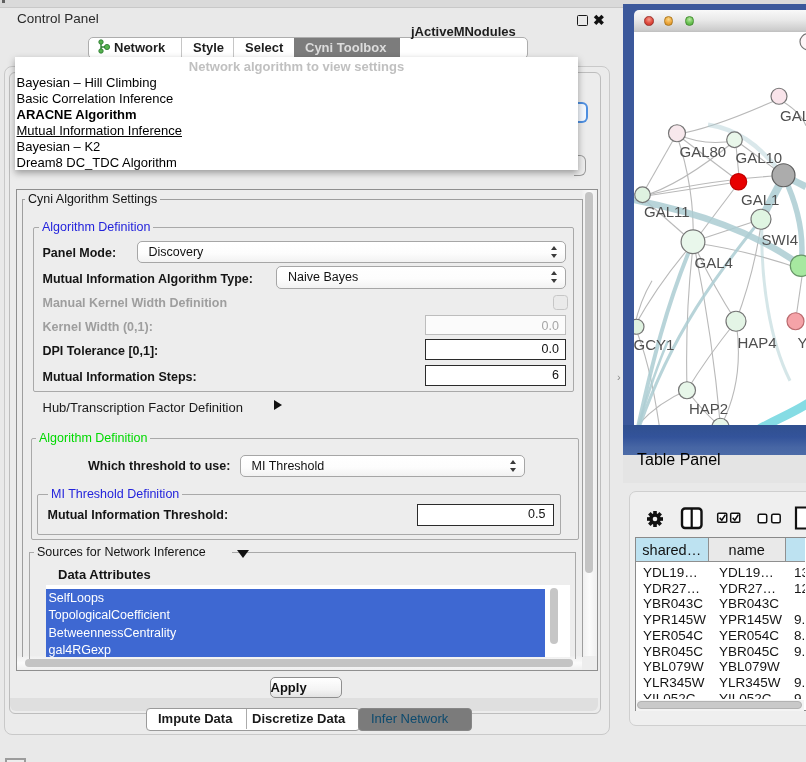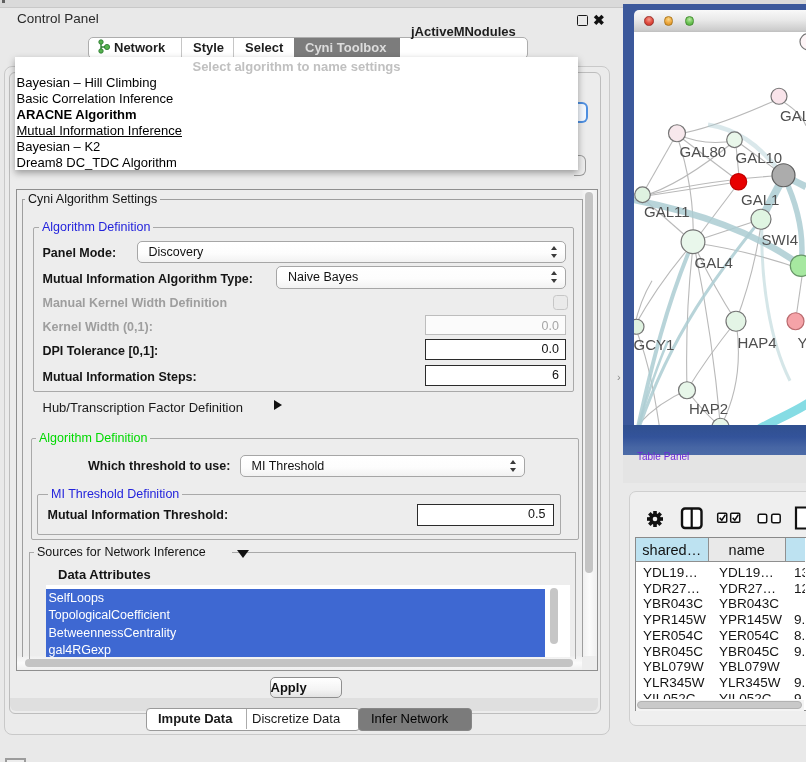--- a/index.html
+++ b/index.html
@@ -115,22 +115,22 @@
   <div class="abs" style="left:2.5px;top:58.5px;font-size:12.5px;color:#fff;">gal4RGexp</div>
   <div class="abs" style="left:504px;top:3.5px;width:8px;height:56px;background:#C6C6C6;border-radius:4px;"></div>
 </div>
 
 <div class="abs" style="left:269.5px;top:676.5px;width:70px;height:19px;border:1px solid #8F8F8F;border-radius:5px;background:linear-gradient(180deg,#FFFFFF,#F4F4F4 60%,#E3E3E3);text-align:left;line-height:19px;font-size:13px;font-weight:bold;color:#111;">Apply</div>
 
 <div class="abs" style="left:146px;top:707.5px;width:211.5px;height:21px;background:#FFFFFF;border:1px solid #9A9A9A;border-radius:4px;"></div>
 <div class="abs" style="left:245.5px;top:708.5px;width:1px;height:20px;background:#ABABAB;"></div>
 <div class="abs" style="left:357.5px;top:707.5px;width:112px;height:21px;background:#7B7B7B;border:1px solid #878787;border-radius:4px;"></div>
 <div class="abs" style="left:158px;top:711px;font-size:13px;font-weight:bold;color:#1A1A1A;">Impute Data</div>
-<div class="abs" style="left:252px;top:711px;font-size:13px;font-weight:normal;color:#1A1A1A;">Discretize Data</div>
-<div class="abs" style="left:371px;top:711px;font-size:13px;color:#000000;">Infer Network</div>
+<div class="abs" style="left:252px;top:711px;font-size:13px;font-weight:bold;color:#1A1A1A;">Discretize Data</div>
+<div class="abs" style="left:371px;top:711px;font-size:13px;color:#0c4a6e;">Infer Network</div>
 
 <div class="abs" style="left:4.5px;top:757.5px;width:17px;height:12px;border:2px solid #9C9C9C;background:#EDEDED;"></div>
 
 <div class="abs" style="left:617px;top:371px;font-size:11px;color:#8A8A8A;">›</div>
 
 <div class="abs" style="left:622.5px;top:4px;width:183.5px;height:451px;background:#3B589B;"></div>
 <div class="abs" style="left:622.5px;top:425px;width:183.5px;height:30px;background:linear-gradient(180deg,#30508F 0%,#33539A 40%,#4766A4 75%,#4C6BA8 100%);"></div>
 <div class="abs" style="left:634px;top:10px;width:172px;height:21.5px;background:linear-gradient(180deg,#F9F9F9 0%,#E9E9E9 45%,#CDCDCD 90%,#BFBFBF 100%);border-bottom:1px solid #6A6A6A;border-radius:5px 0 0 0;"></div>
 <div class="abs" style="left:644px;top:16px;width:9.5px;height:9.5px;border-radius:50%;background:radial-gradient(circle at 50% 32%,#F59A8C 0%,#E04B3E 55%,#C13128 100%);border:1px solid #9C2C26;box-sizing:border-box;"></div>
 <div class="abs" style="left:663.5px;top:16px;width:9.5px;height:9.5px;border-radius:50%;background:radial-gradient(circle at 50% 32%,#FAD98A 0%,#EDA63C 55%,#D08A24 100%);border:1px solid #AE7A1E;box-sizing:border-box;"></div>
@@ -207,21 +207,21 @@
   <text x="694.5" y="267.5">GAL4</text>
   <text x="633.5" y="349">GCY1</text>
   <text x="737.5" y="347.5">HAP4</text>
   <text x="797.5" y="347.5">Y</text>
   <text x="689" y="413">HAP2</text>
 </g>
 </svg>
 </div>
 
 <div class="abs" style="left:622.5px;top:455px;width:183.5px;height:28px;background:#E4E4E4;"></div>
-<div class="abs" style="left:637px;top:451px;font-size:10px;color:#6d28d9;">Table Panel</div>
+<div class="abs" style="left:637px;top:451px;font-size:16px;color:#000000;">Table Panel</div>
 <div class="abs" style="left:629px;top:490.5px;width:190px;height:233.5px;background:#EFEFEF;border:1px solid #CFCFCF;border-radius:7px;"></div>
 <svg class="abs" style="left:629px;top:490px;" width="177" height="47" viewBox="629 490 177 47">
   <g fill="#111">
     <circle cx="655" cy="519" r="5.8"></circle>
     <rect x="653.2" y="511" width="3.6" height="4" transform="rotate(0 655 519)"></rect>
     <rect x="653.2" y="511" width="3.6" height="4" transform="rotate(45 655 519)"></rect>
     <rect x="653.2" y="511" width="3.6" height="4" transform="rotate(90 655 519)"></rect>
     <rect x="653.2" y="511" width="3.6" height="4" transform="rotate(135 655 519)"></rect>
     <rect x="653.2" y="511" width="3.6" height="4" transform="rotate(180 655 519)"></rect>
     <rect x="653.2" y="511" width="3.6" height="4" transform="rotate(225 655 519)"></rect>
@@ -276,20 +276,20 @@
     <div class="abs" style="left:159px;top:130.6px;">9.</div>
 </div>
 
 <div class="abs" style="left:636px;top:699.5px;width:168px;height:11px;background:#F4F4F4;"></div>
 <div class="abs" style="left:637px;top:701px;width:165px;height:8px;background:#C9C9C9;border:1px solid #B2B2B2;border-radius:4px;box-sizing:border-box;"></div>
 
 <div class="abs" style="left:574px;top:101.5px;width:14px;height:21px;border:2.5px solid #4E8FE0;border-left:none;border-radius:0 6px 6px 0;background:#F4F9FF;box-sizing:border-box;"></div>
 <div class="abs" style="left:574px;top:155px;width:12px;height:21px;border:1px solid #9A9A9A;border-left:none;border-radius:0 6px 6px 0;background:#EDEDED;box-sizing:border-box;"></div>
 
 <div class="abs" style="left:15px;top:57px;width:563px;height:112.5px;background:#FFFFFF;box-shadow:0 3px 7px rgba(0,0,0,0.35);">
-  <div style="position:absolute;left:0;top:2px;width:100%;text-align:center;font-size:13px;font-weight:bold;color:#C0C0C0;">Select algorithm to name settings</div>
+  <div style="position:absolute;left:0;top:2px;width:100%;text-align:center;font-size:13px;font-weight:bold;color:#C0C0C0;">Network algorithm to view settings</div>
   <div style="position:absolute;left:1.5px;top:17.5px;font-size:13px;color:#000;">Bayesian – Hill Climbing</div>
   <div style="position:absolute;left:1.5px;top:33.5px;font-size:13px;color:#000;">Basic Correlation Inference</div>
   <div style="position:absolute;left:1.5px;top:49.5px;font-size:13px;font-weight:bold;color:#000;">ARACNE Algorithm</div>
   <div style="position:absolute;left:1.5px;top:65.5px;font-size:13px;color:#000;text-decoration:underline;">Mutual Information Inference</div>
   <div style="position:absolute;left:1.5px;top:81.5px;font-size:13px;color:#000;">Bayesian – K2</div>
   <div style="position:absolute;left:1.5px;top:97.5px;font-size:13px;color:#000;">Dream8 DC_TDC Algorithm</div>
 </div>
 
 </body></html>

